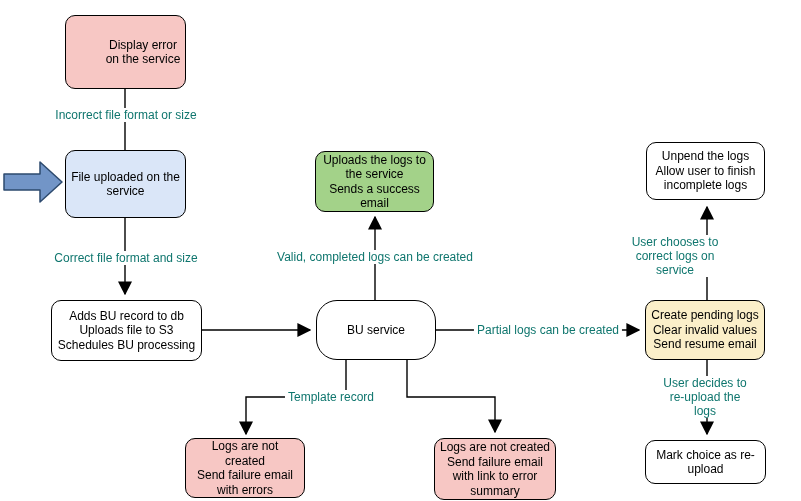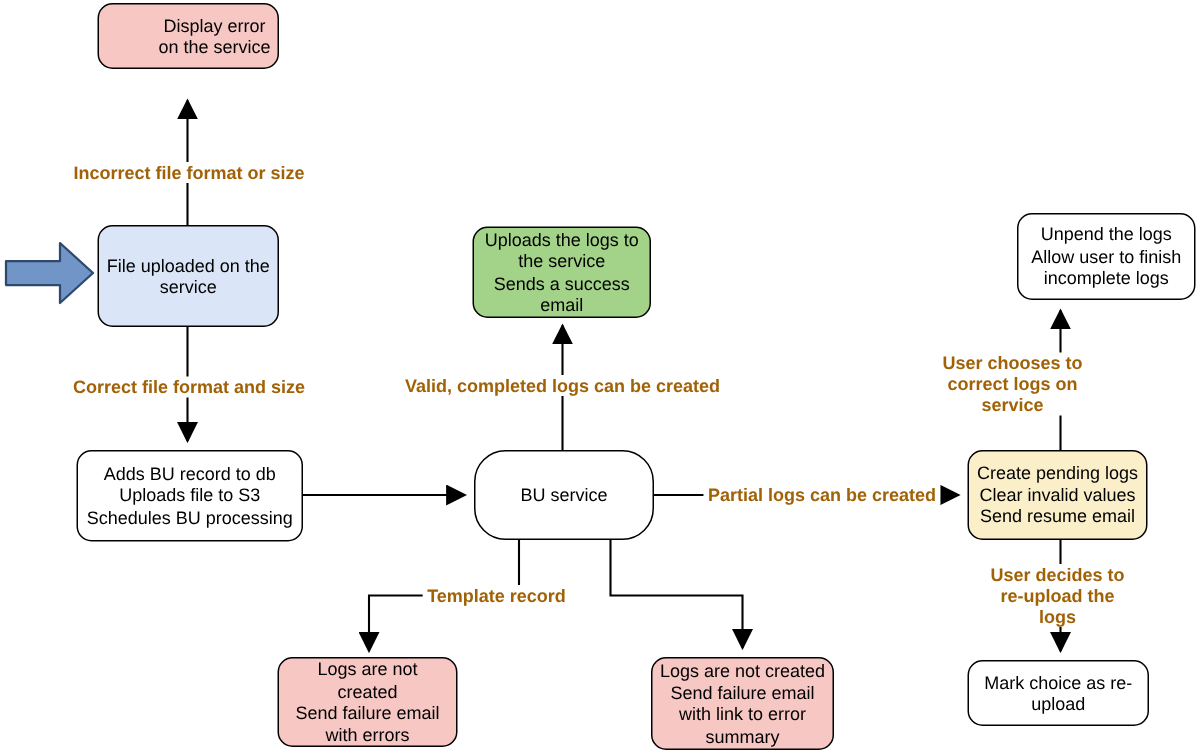--- a/index.html
+++ b/index.html
@@ -24,25 +24,24 @@
   }
   .node.white{background:var(--white)}
   .node.pink{background:var(--pink)}
   .node.blue{background:var(--blue)}
   .node.green{background:var(--green)}
   .node.yellow{background:var(--yellow)}
   .edge-label{
     position:absolute;
     transform:translate(-50%,-50%);
     background:#ffffff;
-    font-size:12px;line-height:14px;color:#a16207;
+    font-size:12px;line-height:14px;color:#0f766e;
     text-align:center;
     white-space:pre-line;
     padding:0 3px;
-    font-weight:bold;
   }
 </style>
 </head>
 <body>
 
 <div id="canvas" style="--white: #FFFFFF; --pink: #F7C7C4; --blue: #DAE6F8; --green: #A3D289; --yellow: #FBEFC9; --line: #000000; --fat_arrow_fill: #7295C7; --fat_arrow_stroke: #2D4A6E;">
 
   <svg id="wires" width="801" height="501" viewBox="0 0 801 501">
     <defs>
       <marker id="arr" viewBox="0 0 10 10" refX="9" refY="5" markerWidth="10" markerHeight="10" orient="auto-start-reverse">
@@ -64,32 +63,32 @@
 
     <path d="M407,360 L407,397 L495,397 L495,432" fill="none" stroke="#000" stroke-width="1.4" marker-end="url(#arr)"></path>
 
     <path d="M707,300 L707,207" fill="none" stroke="#000" stroke-width="1.4" marker-end="url(#arr)"></path>
 
     <path d="M707,360 L707,434" fill="none" stroke="#000" stroke-width="1.4" marker-end="url(#arr)"></path>
 
     <polygon points="4,174 40,174 40,162 62,182 40,202 40,190 4,190" fill="#7295C7" stroke="#2D4A6E" stroke-width="1.5" stroke-linejoin="round"></polygon>
   </svg>
 
-  <div class="node pink" style="left:65px;  top:2px;   width:121px; height:44px;padding-left:39px;">Display error on the service</div>
+  <div class="node pink" style="left:65px;  top:15px;   width:121px; height:74px;padding-left:39px;">Display error on the service</div>
   <div class="node blue" style="left:65px;  top:150px; width:121px; height:68px;">File uploaded on the service</div>
   <div class="node white" style="left:51px;  top:300px; width:151px; height:61px;">Adds BU record to db
 Uploads file to S3
 Schedules BU processing</div>
   <div class="node white" style="left:316px; top:300px; width:120px; height:60px;border-radius:21px;">BU service</div>
   <div class="node green" style="left:315px; top:151px; width:119px; height:61px;">Uploads the logs to the service
 Sends a success email</div>
   <div class="node yellow" style="left:645px; top:300px; width:120px; height:60px;">Create pending logs
 Clear invalid values
 Send resume email</div>
-  <div class="node white" style="left:646px; top:142px; width:119px; height:58px;margin-left:32px;">Unpend the logs
+  <div class="node white" style="left:646px; top:142px; width:119px; height:58px;">Unpend the logs
 Allow user to finish incomplete logs</div>
   <div class="node white" style="left:645px; top:440px; width:121px; height:44px;">Mark choice as re-upload</div>
   <div class="node pink" style="left:185px; top:438px; width:120px; height:60px;">Logs are not created
 Send failure email
 with errors</div>
   <div class="node pink" style="left:434px; top:438px; width:122px; height:62px;">Logs are not created
 Send failure email
 with link to error
 summary</div>
 

